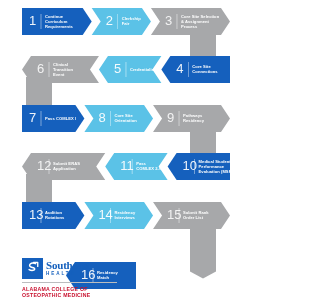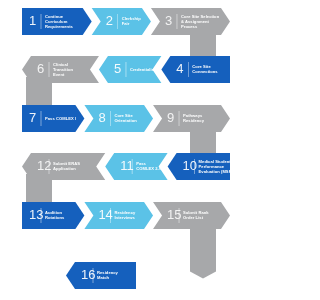--- a/index.html
+++ b/index.html
@@ -317,14 +317,33 @@
           L 136 275.5 Z" fill="#1560BD"></path>
           <text x="81" y="276" class="step-num">16</text>
           <line x1="93" x2="93" y1="268" y2="283" class="divider"></line>
           <text x="97" y="274.4" class="step-label">Residency</text>
           <text x="97" y="279.4" class="step-label">Match</text>
           <title>16. Residency Match</title>
         </g>
       </g>
   </svg>
 
+  <div id="logo">
+    <div class="logo-row">
+      <div class="logo-mark">
+        <svg viewBox="0 0 24 24" width="17" height="17" aria-hidden="true">
+          <path d="M16.5 5.2c-2.6-1.1-6-1.1-7.7.5-1.6 1.5-.9 3.4 1.1 4.2 1.5.6 3.3.8 4.4 1.5 1.2.8 1 2.2-.5 2.8-1.9.7-4.6.4-6.6-.7" fill="none" stroke="#ffffff" stroke-width="2.1" stroke-linecap="round"></path>
+          <path d="M13.4 3.4 L19.4 3.4 L19.4 9.0" fill="none" stroke="#ffffff" stroke-width="1.9" stroke-linecap="round" stroke-linejoin="round"></path>
+        </svg>
+      </div>
+      <div class="logo-word">
+        <span class="se">Southeast</span>
+        <span class="hl">HEALTH</span>
+      </div>
+    </div>
+    <div class="logo-rule"></div>
+    <div class="logo-sub">
+      <div>ALABAMA COLLEGE OF</div>
+      <div>OSTEOPATHIC MEDICINE</div>
+    </div>
+  </div>
 
 </div>
 
 </body></html>

